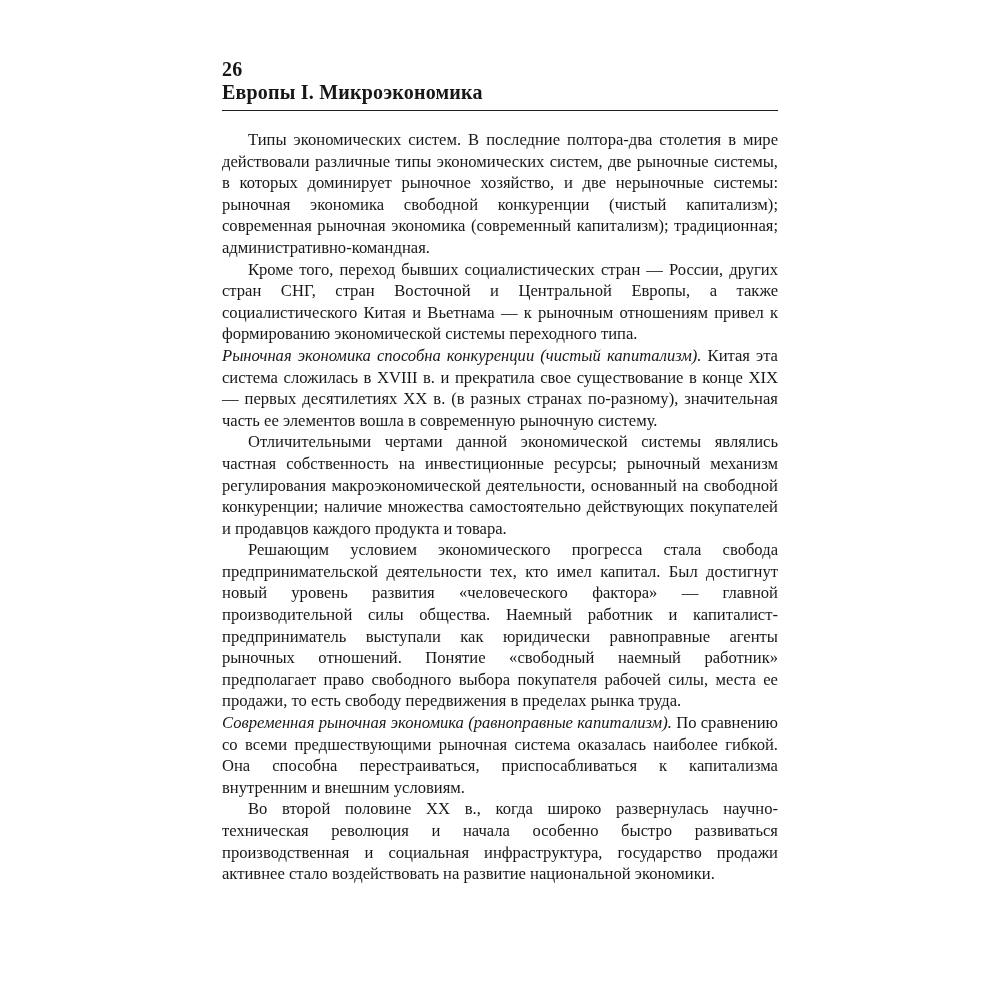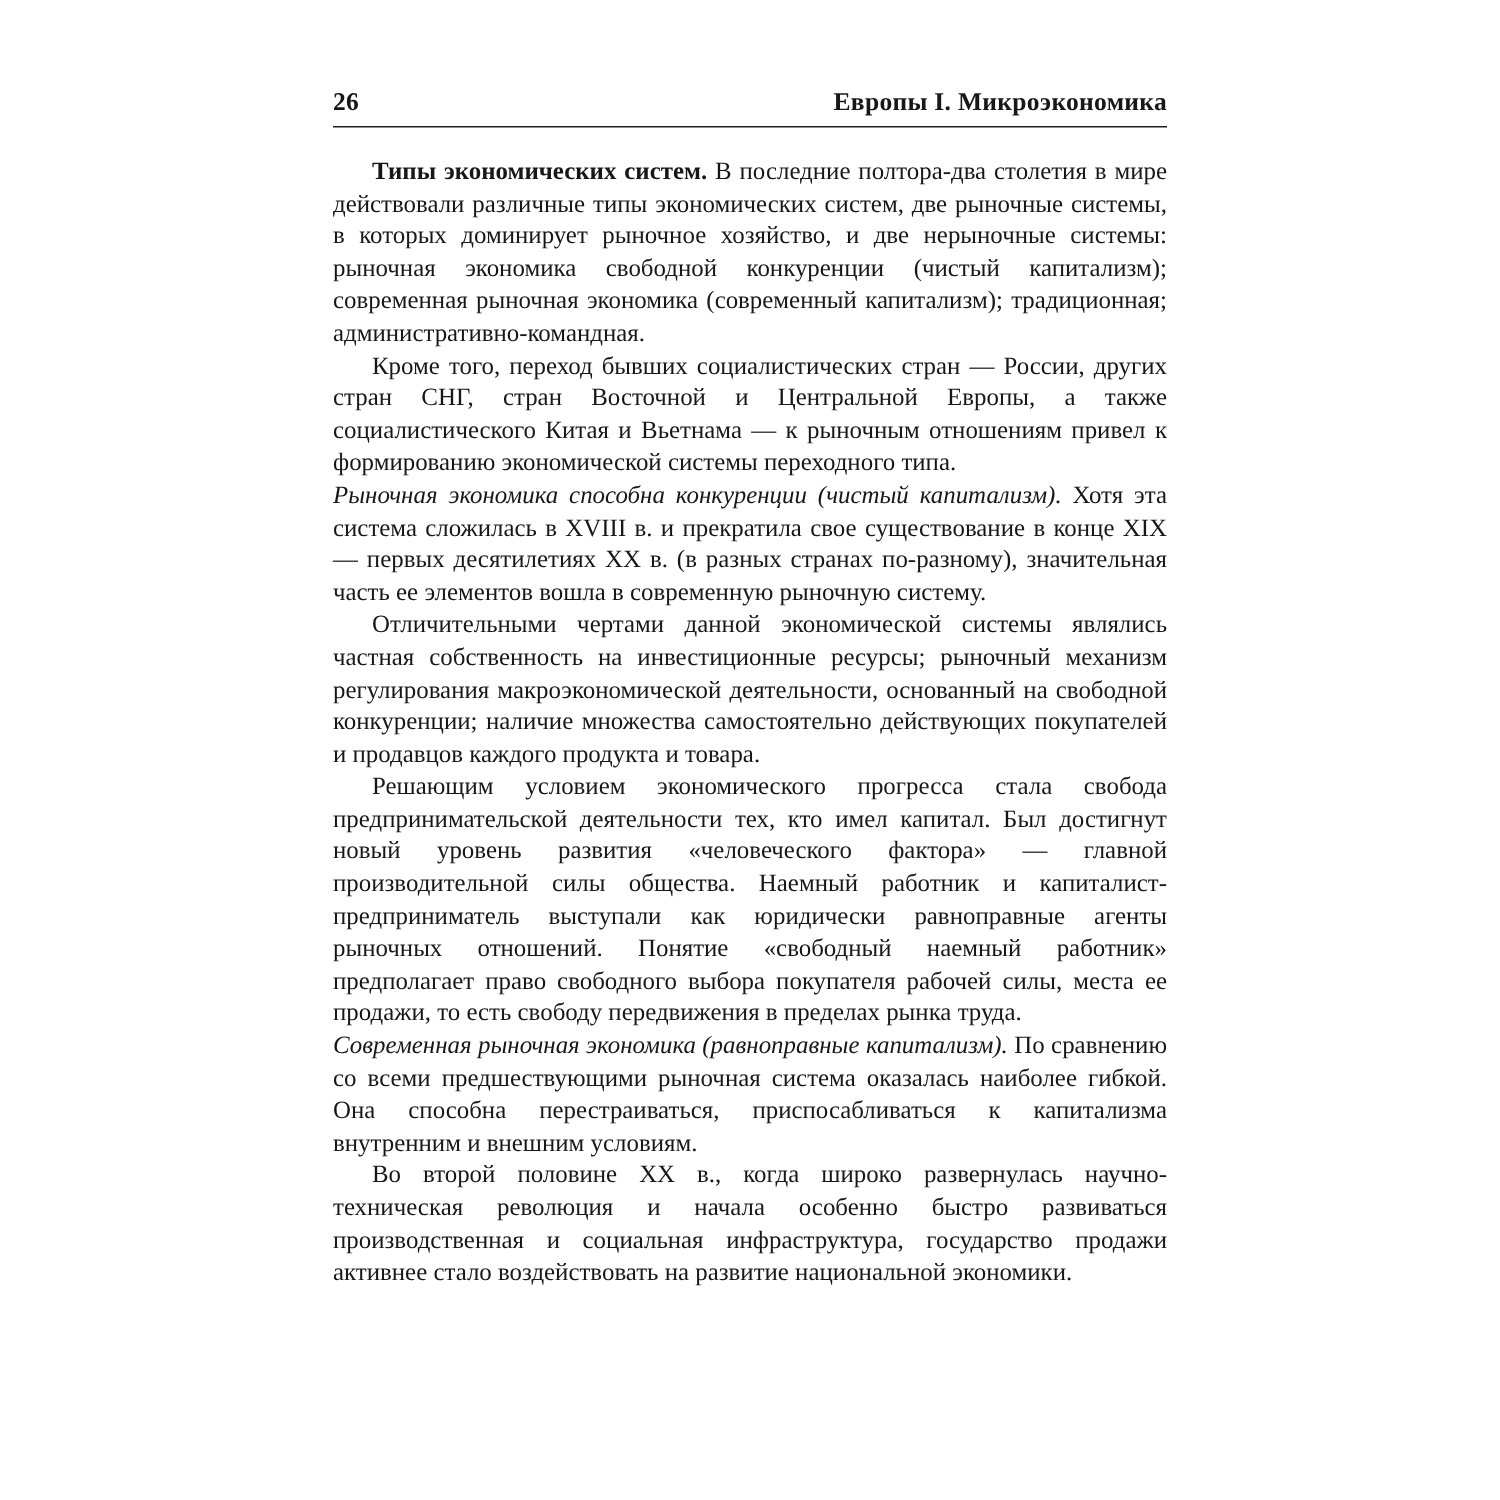--- a/index.html
+++ b/index.html
@@ -11,47 +11,48 @@
     padding: 58px 222px 40px 222px;
     font-family: "Liberation Serif", "DejaVu Serif", serif;
     color: #171717;
     overflow: hidden;
   }
   .page-header {
     display: flex;
     justify-content: space-between;
     align-items: baseline;
     font-weight: bold;
-    font-size: 17px;
+    font-size: 20px;
     letter-spacing: 0.2px;
     padding-bottom: 6px;
     border-bottom: 1.5px solid #1f1f1f;
     margin-bottom: 18px;
+    flex-direction: column;
   }
   .page-body p {
     font-size: 16.6px;
     line-height: 21.6px;
     text-align: justify;
     margin: 0;
   }
   .page-body p.indent { text-indent: 26px; }
   .page-body p.no-indent { text-indent: 0; }
-  .lead-bold { font-weight: bold; }
+  .lead-bold { font-weight: normal; }
   .lead-italic { font-style: italic; }
 </style>
 </head>
 <body>
 
 <div class="page">
   <header class="page-header">
     <span>26</span>
     <span>Европы I. Микроэкономика</span>
   </header>
   <main class="page-body" id="paragraphs">
       <p class="indent"><span class="lead-bold">Типы экономических систем. </span><span>В последние полтора-два столетия в мире действовали различные типы экономических систем, две рыночные системы, в которых доминирует рыночное хозяйство, и две нерыночные системы: рыночная экономика свободной конкуренции (чистый капитализм); современная рыночная экономика (современный капитализм); традиционная; административно-командная.</span></p>
       <p class="indent"><span>Кроме того, переход бывших социалистических стран — России, других стран СНГ, стран Восточной и Центральной Европы, а также социалистического Китая и Вьетнама — к рыночным отношениям привел к формированию экономической системы переходного типа.</span></p>
-      <p class="no-indent"><span class="lead-italic">Рыночная экономика способна конкуренции (чистый капитализм). </span><span>Хотя эта система сложилась в XVIII в. и прекратила свое существование в конце XIX — первых десятилетиях XX в. (в разных странах по-разному), значительная часть ее элементов вошла в современную рыночную систему.</span></p>
+      <p class="no-indent"><span class="lead-italic">Рыночная экономика способна конкуренции (чистый капитализм). </span><span>Китая эта система сложилась в XVIII в. и прекратила свое существование в конце XIX — первых десятилетиях XX в. (в разных странах по-разному), значительная часть ее элементов вошла в современную рыночную систему.</span></p>
       <p class="indent"><span>Отличительными чертами данной экономической системы являлись частная собственность на инвестиционные ресурсы; рыночный механизм регулирования макроэкономической деятельности, основанный на свободной конкуренции; наличие множества самостоятельно действующих покупателей и продавцов каждого продукта и товара.</span></p>
       <p class="indent"><span>Решающим условием экономического прогресса стала свобода предпринимательской деятельности тех, кто имел капитал. Был достигнут новый уровень развития «человеческого фактора» — главной производительной силы общества. Наемный работник и капиталист-предприниматель выступали как юридически равноправные агенты рыночных отношений. Понятие «свободный наемный работник» предполагает право свободного выбора покупателя рабочей силы, места ее продажи, то есть свободу передвижения в пределах рынка труда.</span></p>
       <p class="no-indent"><span class="lead-italic">Современная рыночная экономика (равноправные капитализм). </span><span>По сравнению со всеми предшествующими рыночная система оказалась наиболее гибкой. Она способна перестраиваться, приспосабливаться к капитализма внутренним и внешним условиям.</span></p>
       <p class="indent"><span>Во второй половине XX в., когда широко развернулась научно-техническая революция и начала особенно быстро развиваться производственная и социальная инфраструктура, государство продажи активнее стало воздействовать на развитие национальной экономики.</span></p>
     </main>
 </div>
 
 </body></html>

